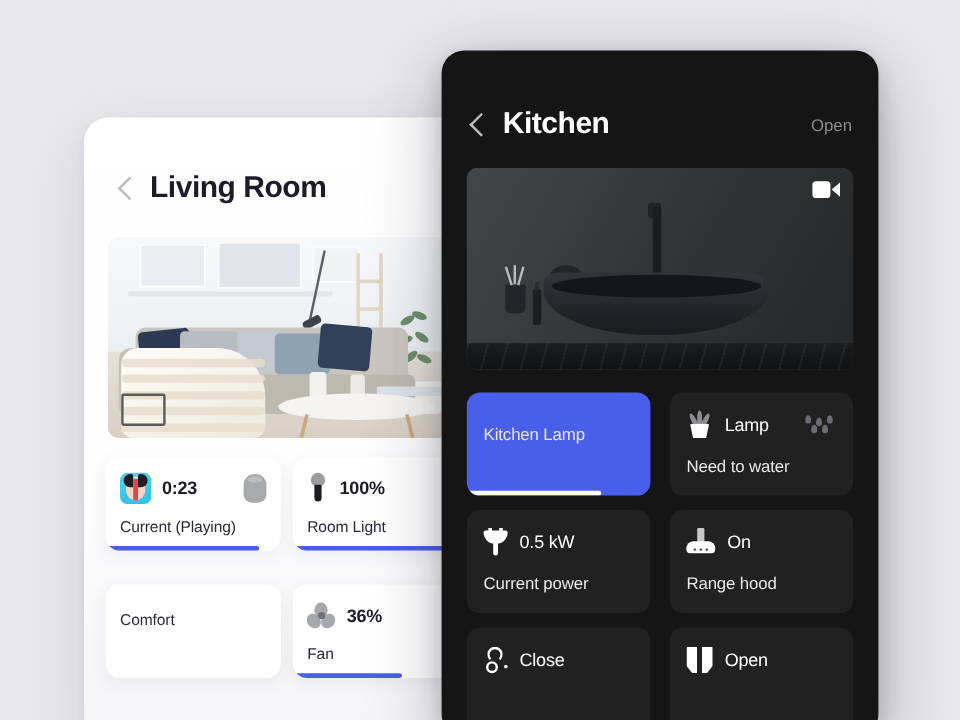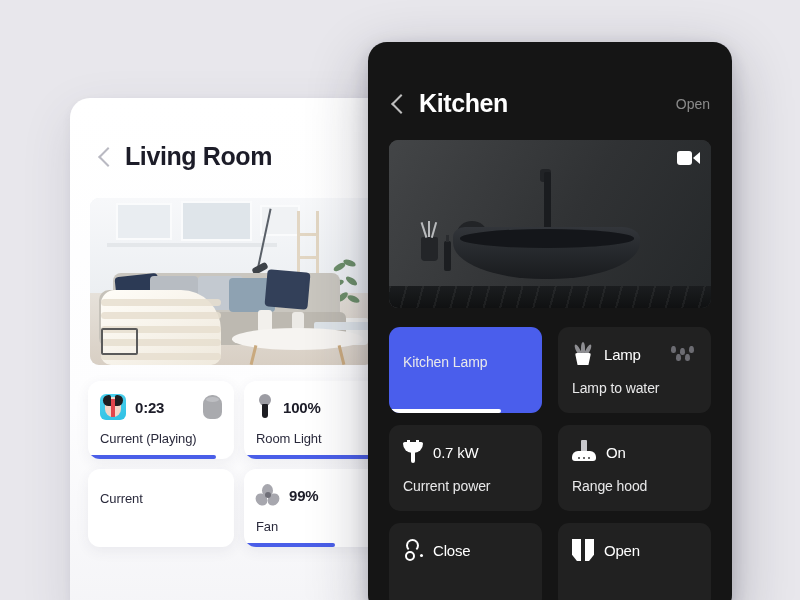--- a/index.html
+++ b/index.html
@@ -85,21 +85,21 @@
   .plant{ position:absolute; right:1%; top:36%; width:14%; height:38%; }
   .leaf{ position:absolute; width:13px; height:6px; background:#6d8f6a; border-radius:50%; }
   .pot{ position:absolute; right:2%; top:72%; width:13%; height:16%; background:#f1f1ef; border-radius:2px 2px 4px 4px; }
   .basket{ position:absolute; left:4%; top:78%; width:13%; height:16%; border:2px solid #5a5a5a; border-radius:2px; }
 
   
   .lp-grid {
     margin: 16px 0 0 18px;
     display: grid;
     grid-template-columns: 146px 146px;
-    gap: 10px 10px;
+    gap: 28px 10px;
   }
   .wtile {
     position: relative;
     height: 78px;
     background: #ffffff;
     border-radius: 12px;
     box-shadow: 0 4px 14px rgba(60,60,90,0.07);
     overflow: hidden;
     padding: 12px 12px 0 12px;
   }
@@ -353,32 +353,32 @@
     <div class="wtile">
       <div class="wt-top">
         <div class="bulb-dark"></div>
         <div class="wt-val">100%</div>
       </div>
       <div class="wt-name">Room Light</div>
       <div class="wt-bar" style="width:100%"></div>
     </div>
 
     <div class="wtile">
-      <div class="wt-name">Current</div>
+      <div class="wt-name">Comfort</div>
     </div>
 
     <div class="wtile">
       <div class="wt-top">
         <div class="fan-icon">
           <span class="fb1"></span>
             <span class="fb2"></span>
             <span class="fb3"></span>
           <div class="fan-hub"></div>
         </div>
-        <div class="wt-val">99%</div>
+        <div class="wt-val">36%</div>
       </div>
       <div class="wt-name">Fan</div>
       <div class="wt-bar" style="width:62%"></div>
     </div>
 
   </div>
 </div>
 
 <div class="dark-panel">
 
@@ -428,32 +428,32 @@
         </div>
         <div class="dt-val">Lamp</div>
         <div class="drops">
           <i></i>
             <i></i>
             <i></i>
             <i></i>
             <i></i>
         </div>
       </div>
-      <div class="dt-name">Lamp to water</div>
+      <div class="dt-name">Need to water</div>
     </div>
 
     <div class="dtile">
       <div class="dt-top">
         <div class="plug-icon">
           <div class="pin1"></div>
             <div class="pin2"></div>
           <div class="head"></div>
             <div class="cord"></div>
         </div>
-        <div class="dt-val">0.7 kW</div>
+        <div class="dt-val">0.5 kW</div>
       </div>
       <div class="dt-name">Current power</div>
     </div>
 
     <div class="dtile">
       <div class="dt-top">
         <div class="hood-icon">
           <div class="pipe"></div>
             <div class="canopy"></div>
           <div class="dots">

